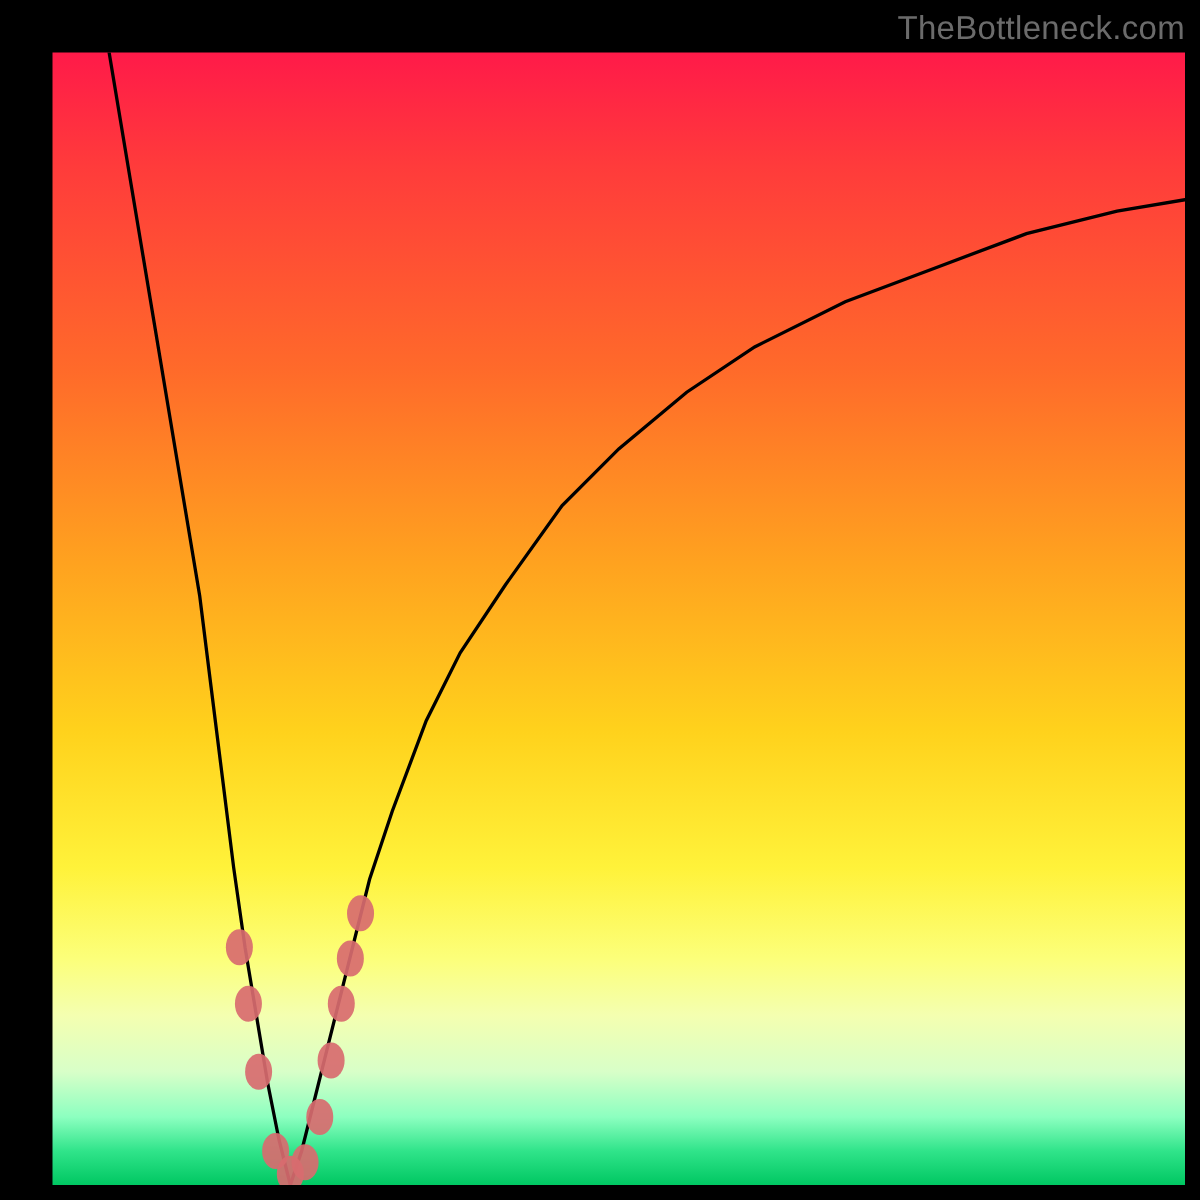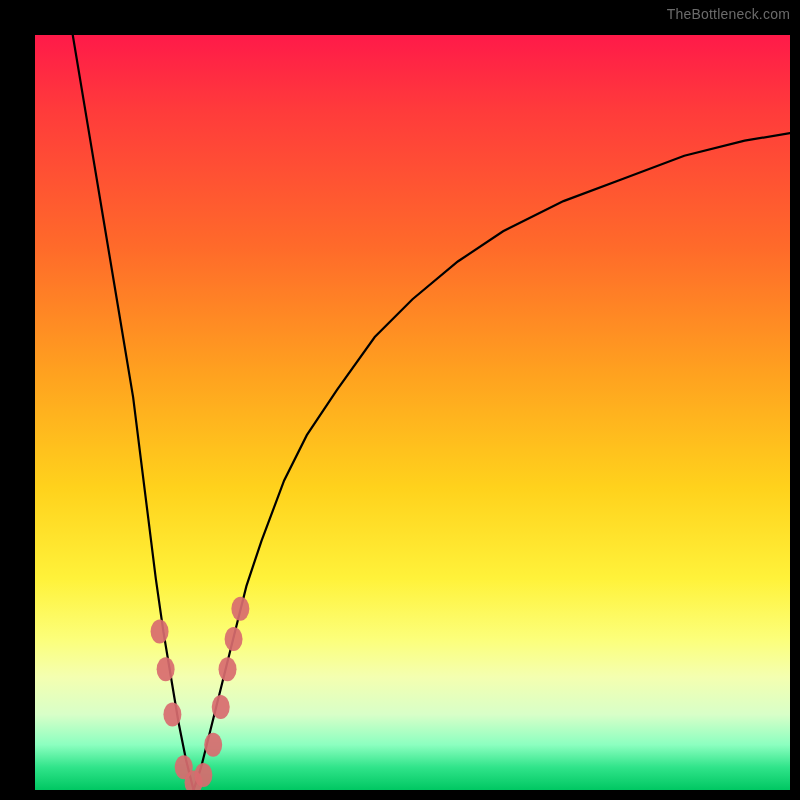--- a/index.html
+++ b/index.html
@@ -42,21 +42,21 @@
     left: 0;
     top: 0;
     width: 755px;
     height: 755px;
   }
   .watermark {
     position: absolute;
     top: 6px;
     right: 10px;
     color: #6b6b6b;
-    font-size: 14px;
+    font-size: 22px;
     font-weight: 500;
     letter-spacing: 0.2px;
     user-select: none;
   }
 </style>
 </head>
 <body>
 
 <div class="frame">
   <div class="plot-area">

